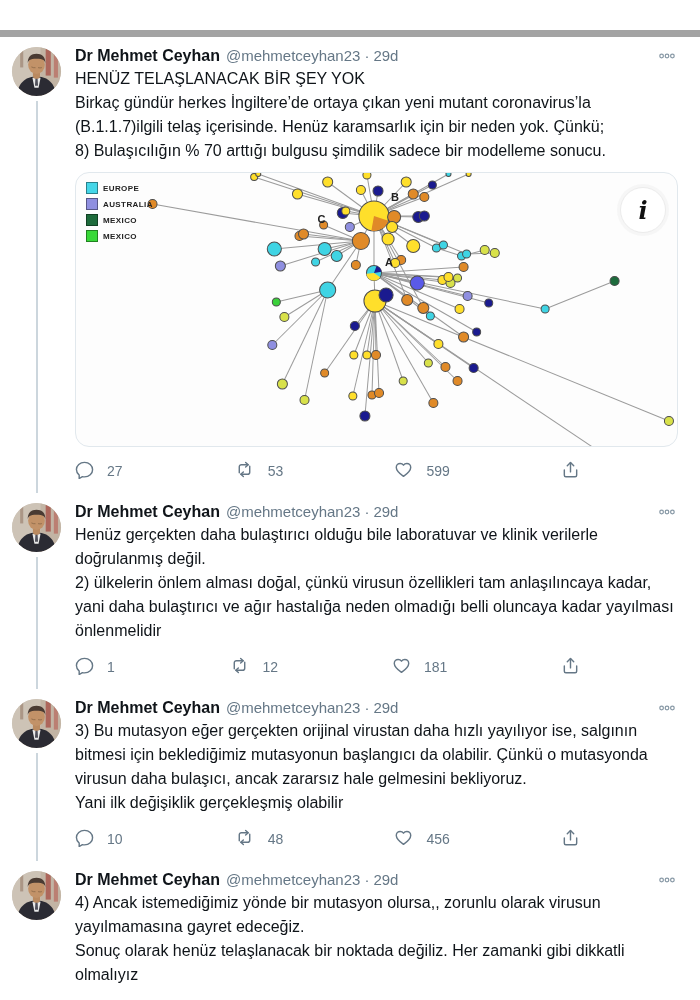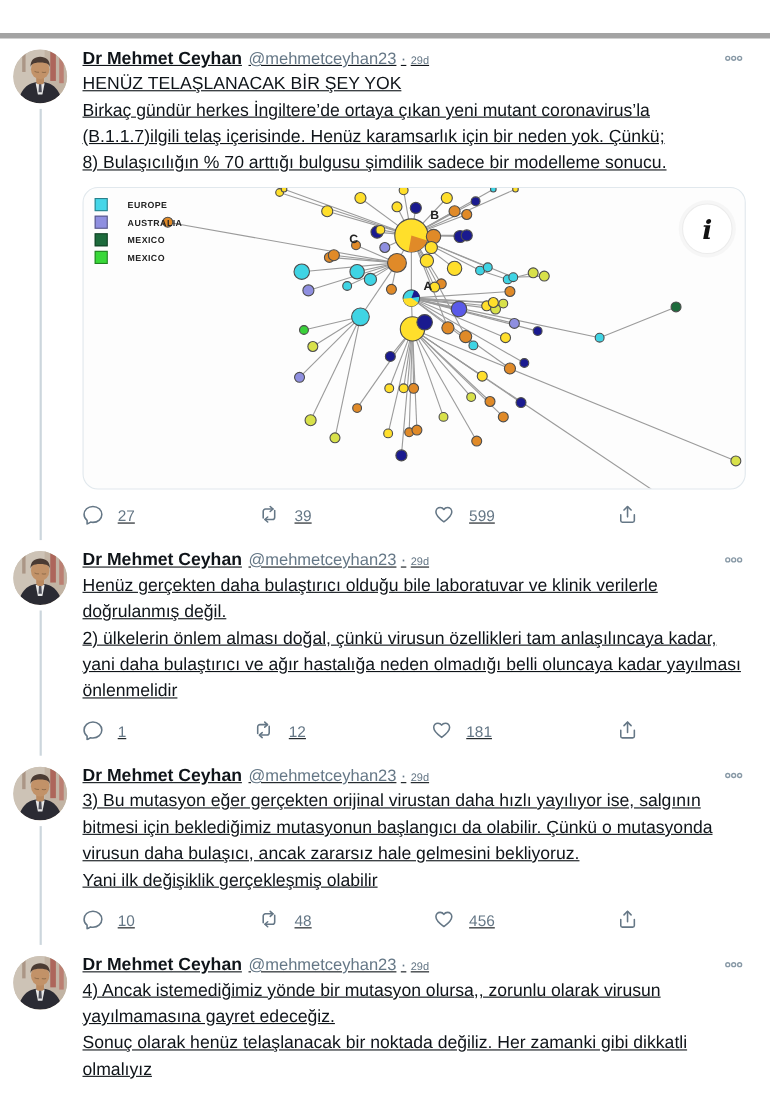--- a/index.html
+++ b/index.html
@@ -2,43 +2,43 @@
 <html><head>
 <meta charset="utf-8">
 <style>
   html,body{margin:0;padding:0;}
   body{
     width:700px;height:1000px;overflow:hidden;position:relative;
     background:#ffffff;
     font-family:"Liberation Sans","DejaVu Sans",sans-serif;
     color:#0f1419;
   }
-  .timeline{margin-top:30px;border-top:5px solid #a3a3a3;text-decoration:underline;}
+  .timeline{margin-top:30px;border-top:7px solid #a3a3a3;}
   article.tweet{display:flex;padding:0 22px 0 12px;}
   .left-col{width:49px;flex-shrink:0;display:flex;flex-direction:column;align-items:center;padding-top:10px;}
   .avatar{width:49px;height:49px;border-radius:50%;overflow:hidden;flex-shrink:0;background:#cdc3b6;}
   .avatar svg{display:block;width:100%;height:100%;}
   .connector{width:2px;flex:1;background:#ccd6dd;margin-top:5px;}
   .content{flex:1;min-width:0;padding:10px 0 14px 14px;position:relative;}
   .content.no-pb{padding-bottom:0;}
   .tweet-header{display:flex;align-items:baseline;white-space:nowrap;padding-right:34px;}
   .name{font-weight:bold;font-size:16px;color:#0f1419;}
   .handle{color:#657786;font-size:15px;margin-left:6px;}
   .sep{color:#657786;font-size:15px;margin:0 4px;}
-  .time{color:#657786;font-size:10px;}
+  .time{color:#657786;font-size:15px;}
   .more-btn{position:absolute;right:0;top:12px;width:22px;height:16px;display:flex;align-items:center;justify-content:center;cursor:pointer;}
   .tweet-text{margin-top:2px;}
   .tweet-text p{margin:0;font-size:16px;line-height:24px;color:#0f1419;}
   .tweet-image{
     margin-top:9px;height:273px;position:relative;overflow:hidden;
     border:1px solid #e1e8ed;border-radius:14px;background:#fdfdfd;
   }
   .tweet-image > svg{position:absolute;inset:0;width:100%;height:100%;}
   .net-legend{position:absolute;top:9px;left:10px;display:flex;flex-direction:column;gap:4px;}
-  .net-legend .lrow{display:flex;align-items:center;gap:18px;}
+  .net-legend .lrow{display:flex;align-items:center;gap:5px;}
   .net-legend .swatch{width:10px;height:10px;border:1px solid rgba(0,0,0,.4);display:inline-block;}
   .net-legend .llabel{font-size:8px;font-weight:bold;letter-spacing:.4px;color:#222;}
   .info-btn{
     position:absolute;top:14px;right:11px;width:44px;height:44px;border-radius:50%;
     background:#ffffff;border:1px solid #ececec;box-shadow:0 0 0 3px rgba(240,240,240,.55);
     display:flex;align-items:center;justify-content:center;cursor:pointer;
     font-family:"DejaVu Serif","Liberation Serif",serif;font-style:italic;font-weight:bold;font-size:24px;color:#111;
   }
   .actions{display:flex;justify-content:space-between;align-items:center;width:100%;max-width:505px;margin-top:13px;}
   .action{display:flex;align-items:flex-end;gap:13px;color:#657786;cursor:pointer;}
@@ -309,21 +309,21 @@
           </div>
         <div class="action">
             <span class="ic-retweet">
               <svg width="21" height="19" viewBox="0 0 22 20">
                 <path class="aicon" d="M5.5 13.5 V7.2 a2.2 2.2 0 0 1 2.2 -2.2 h7"></path>
                 <path class="aicon" d="M12.2 2.6 L14.9 5 12.2 7.4"></path>
                 <path class="aicon" d="M16.5 6.5 v6.3 a2.2 2.2 0 0 1 -2.2 2.2 h-7"></path>
                 <path class="aicon" d="M9.8 12.6 L7.1 15 9.8 17.4"></path>
               </svg>
             </span>
-            <span class="count">39</span>
+            <span class="count">53</span>
           </div>
         <div class="action">
             <span class="ic-heart">
               <svg width="19" height="19" viewBox="0 0 20 20">
                 <path class="aicon" d="M10 17.2 C5.4 13.9 2.4 10.9 2.4 7.8 2.4 5.4 4.2 3.6 6.5 3.6 c1.4 0 2.7 0.7 3.5 1.9 0.8 -1.2 2.1 -1.9 3.5 -1.9 2.3 0 4.1 1.8 4.1 4.2 0 3.1 -3 6.1 -7.6 9.4 z"></path>
               </svg>
             </span>
             <span class="count">599</span>
           </div>
         <div class="action">

